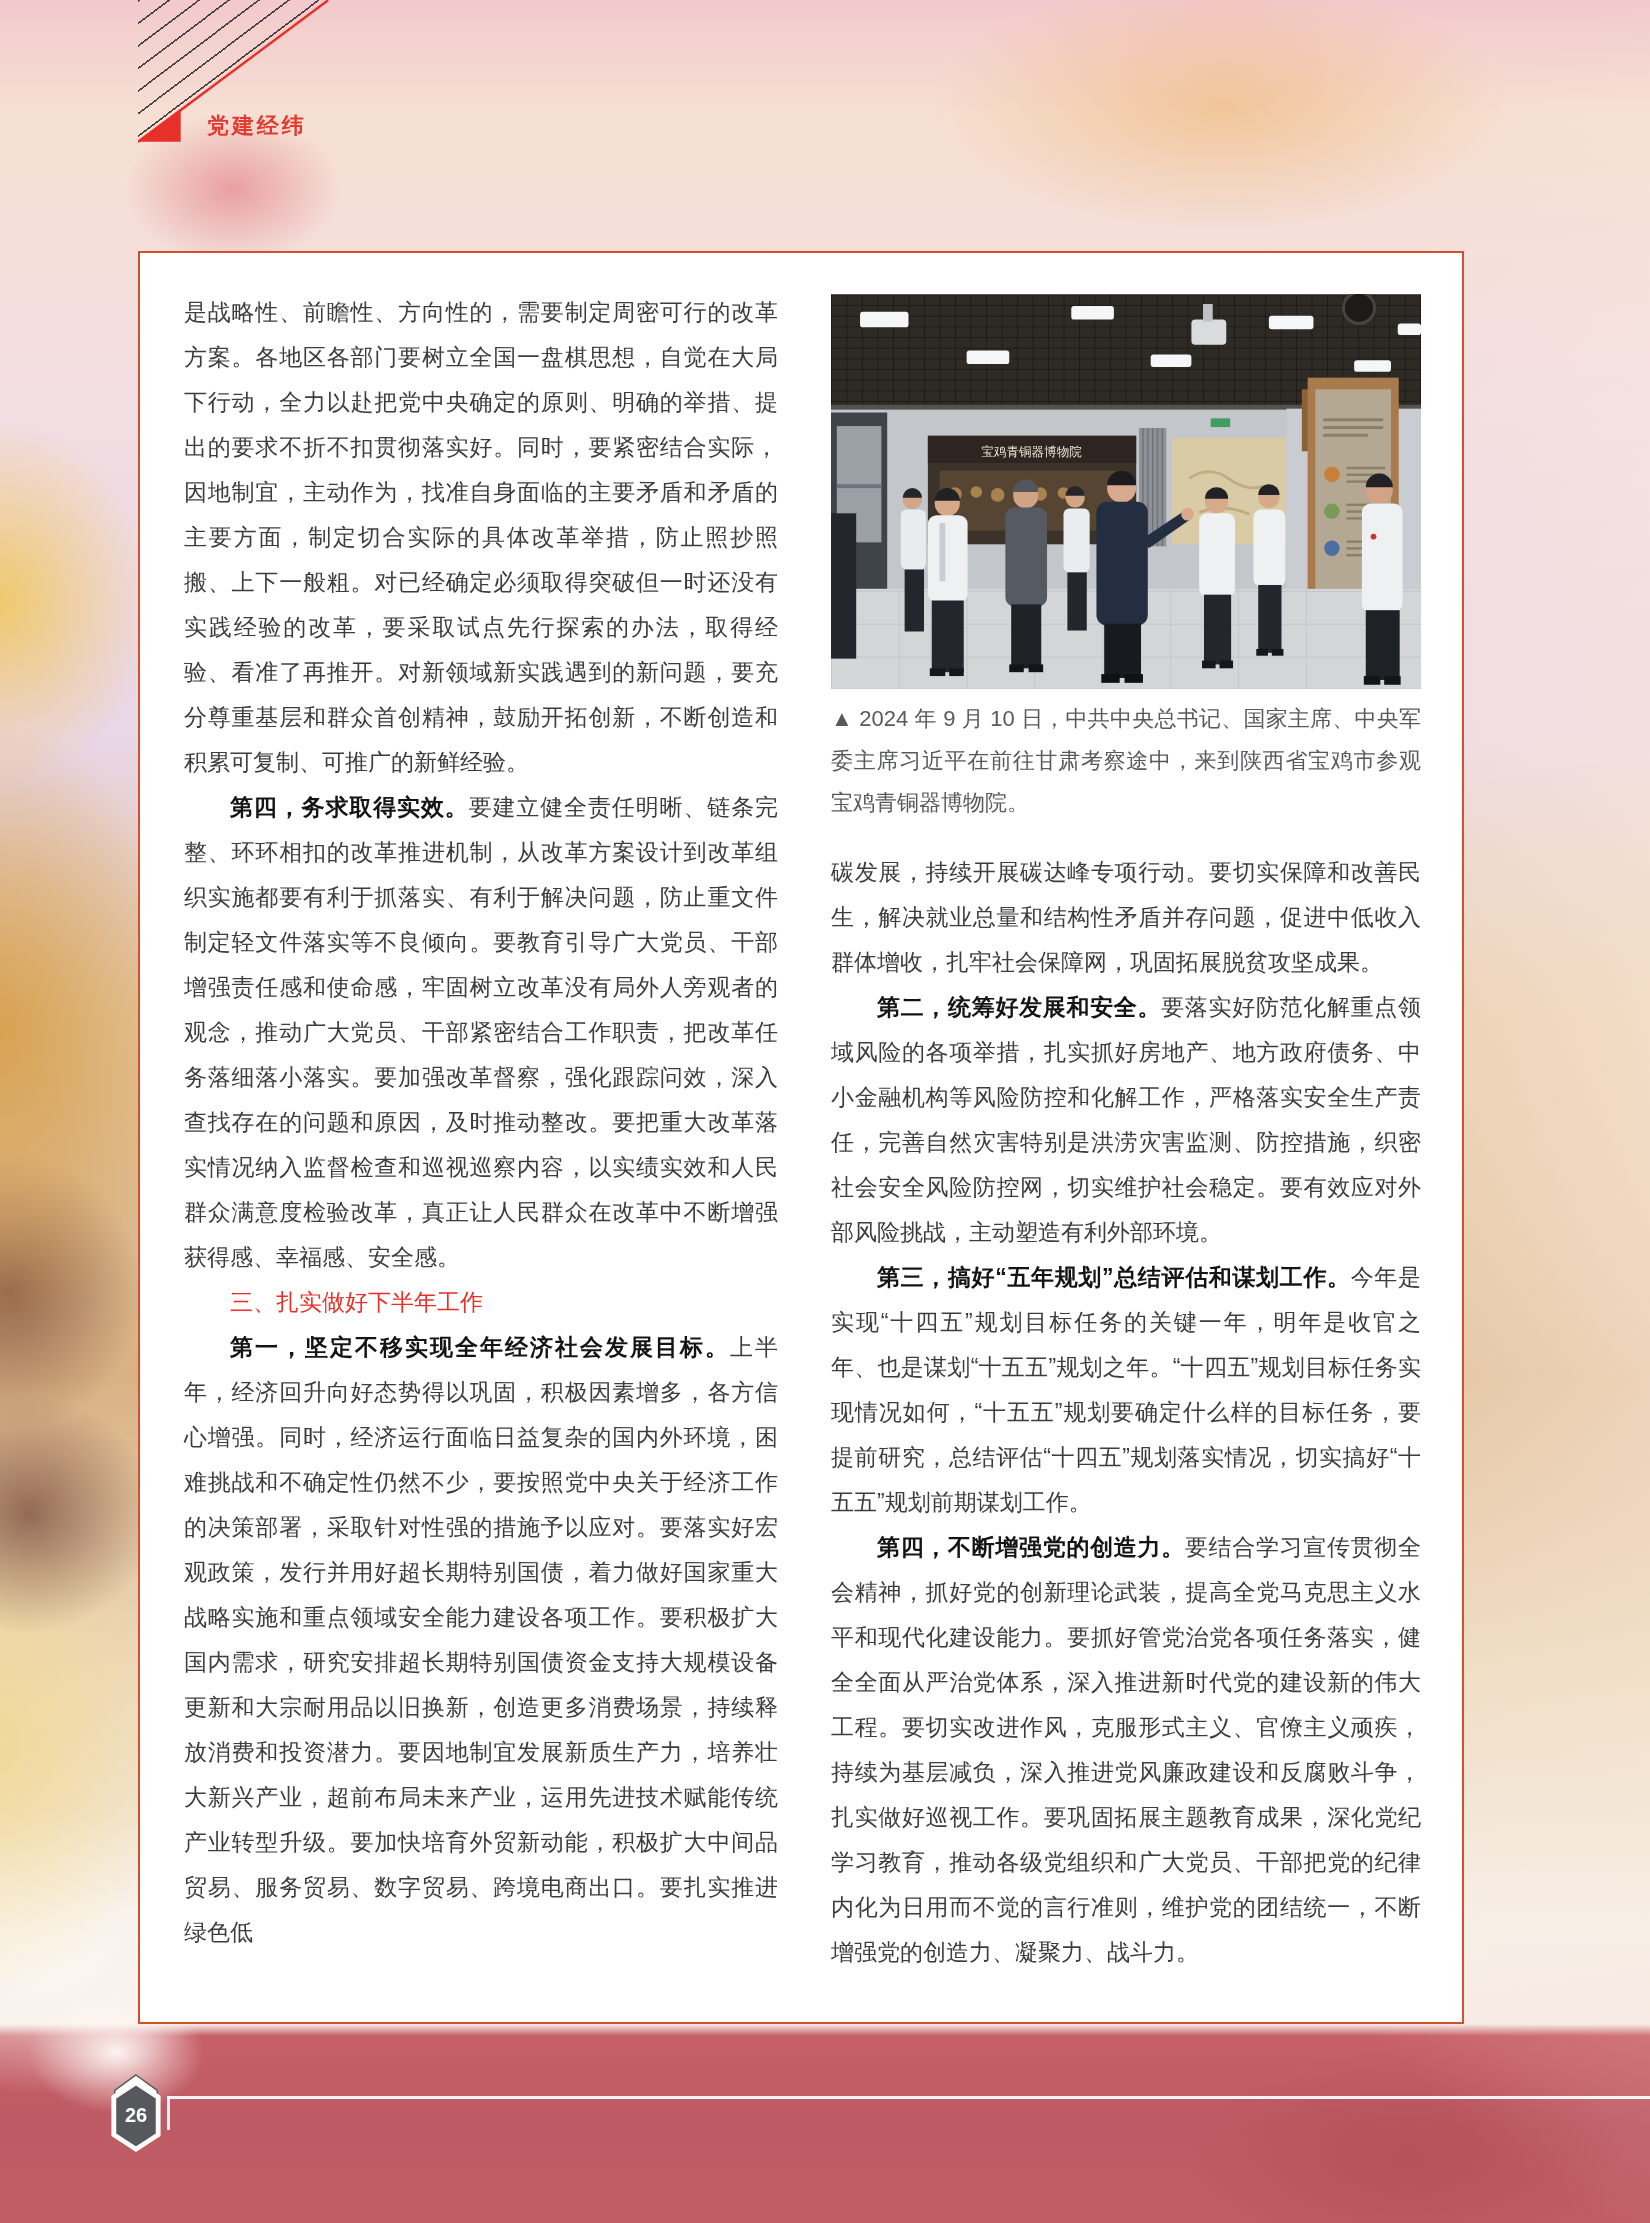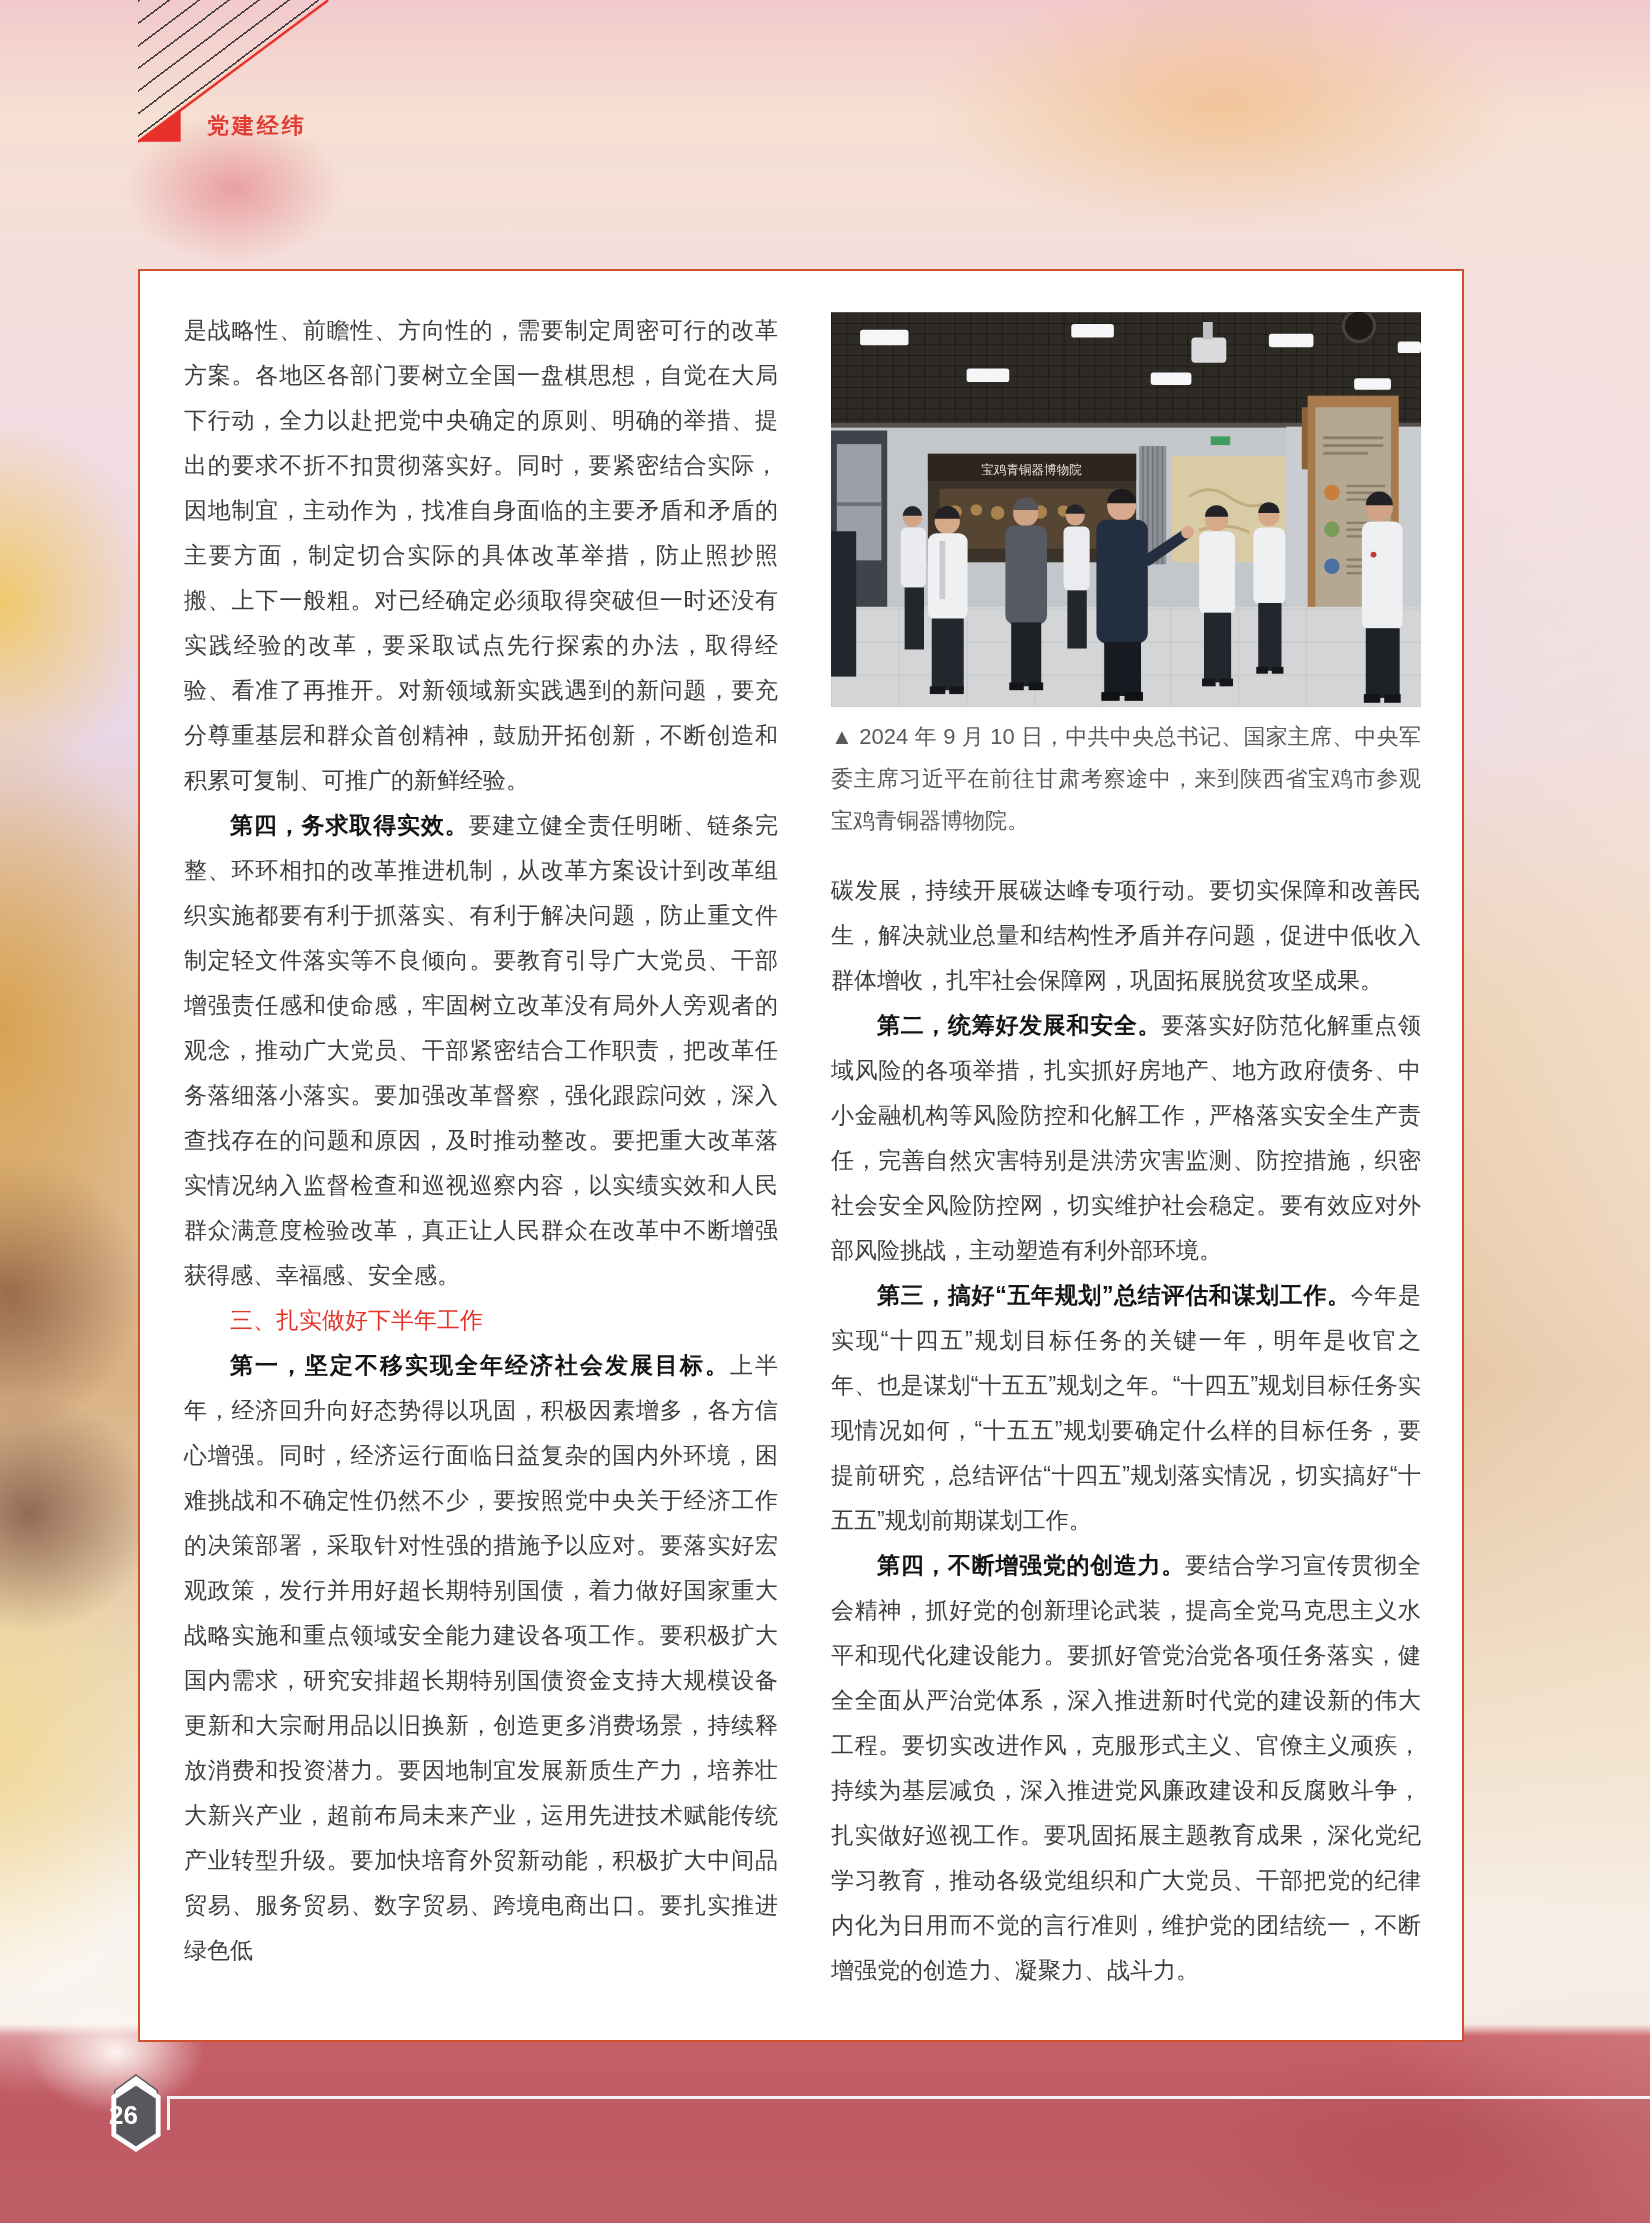--- a/index.html
+++ b/index.html
@@ -32,21 +32,21 @@
     clip-path:polygon(0 0,100% 0,0 100%);
   }
   .deco svg{position:absolute;left:0;top:0;}
   .section-label{
     position:absolute;left:207px;top:111px;
     font-size:22px;font-weight:bold;color:#e23a31;letter-spacing:2.9px;
   }
   
   .card{
     position:absolute;left:138px;top:251px;width:1326px;height:1773px;
-    background:#fff;border:2.9px solid #d0512e;box-sizing:border-box;margin-top:18px;
+    background:#fff;border:2.9px solid #d0512e;box-sizing:border-box;
   }
   .col{position:absolute;font-size:23px;line-height:45px;color:#3d3d3d;text-align:justify;}
   .col p{margin:0;text-indent:2em;}
   .col p.cont{text-indent:0;}
   .col strong{color:#141414;}
   .col-left{left:44px;top:37px;width:594px;}
   .col-right{left:691px;top:41px;width:590px;}
   h3.sec{
     margin:0;font-size:23px;line-height:45px;font-weight:normal;
     color:#e82f28;text-indent:2em;text-align:left;
@@ -56,22 +56,22 @@
   .photo{width:590px;height:395px;display:block;background:#c3c6ca;}
   figcaption{
     margin-top:8.7px;font-size:22px;line-height:42px;color:#58595b;text-align:justify;
   }
   .right-body{margin-top:26px;}
   
   .footer-line-h{position:absolute;left:167px;top:2096px;width:1484px;height:2.9px;background:rgba(255,255,255,.92);}
   .footer-line-v{position:absolute;left:167px;top:2096px;width:2.9px;height:34px;background:rgba(255,255,255,.92);}
   .badge{position:absolute;left:109px;top:2073px;width:54px;height:83px;}
   .badge .num{
-    position:absolute;left:0;top:13.6px;width:54px;text-align:left;
-    font-size:26px;font-weight:bold;color:#fff;line-height:56px;
+    position:absolute;left:0;top:13.6px;width:54px;text-align:center;
+    font-size:20px;font-weight:bold;color:#fff;line-height:56px;
   }
 </style>
 </head>
 <body>
 
 <div class="page">
 
   <div class="deco">
     <div class="stripes"></div>
     <svg width="194" height="146" viewBox="0 0 200 150">

